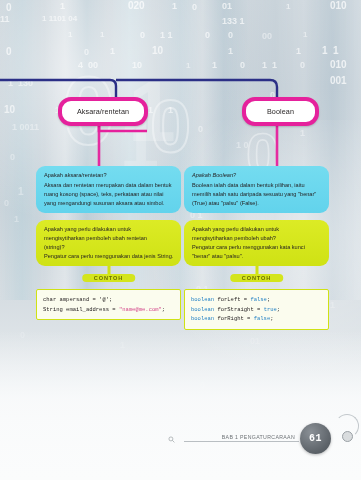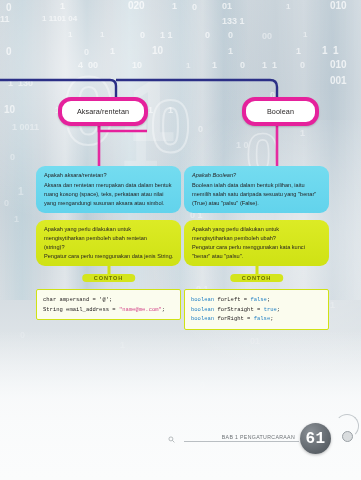--- a/index.html
+++ b/index.html
@@ -103,21 +103,21 @@
   .footer{position:absolute;left:0;right:0;bottom:0;height:60px;}
   .foot-line{position:absolute;right:62px;bottom:38px;width:115px;height:1px;
     background:#b9bec2;}
   .foot-text{position:absolute;right:66px;bottom:40px;font-size:5.2px;
     letter-spacing:0.35px;color:#6d7276;white-space:nowrap;}
   .foot-search{position:absolute;right:186px;bottom:37px;width:7px;height:7px;}
   .foot-circle{position:absolute;right:30px;bottom:26px;width:31px;height:31px;
     border-radius:50%;background:radial-gradient(circle at 35% 30%,#8a9096,#5c6268 70%,#4e5459);
     display:flex;align-items:center;justify-content:center;
     box-shadow:0 1px 3px rgba(0,0,0,0.25);}
-  .foot-pg{font-family:"Liberation Mono",monospace;font-size:16px;font-weight:700;
+  .foot-pg{font-family:"Liberation Mono",monospace;font-size:10px;font-weight:700;
     color:#ffffff;letter-spacing:0.5px;}
   .foot-dot{position:absolute;right:8px;bottom:38px;width:9px;height:9px;border-radius:50%;
     border:1.3px solid #9aa0a5;background:#d9dcde;}
   .foot-arc{position:absolute;right:2px;bottom:42px;width:22px;height:22px;
     border:1.2px solid #c3c8cc;border-radius:50%;border-left-color:transparent;
     border-bottom-color:transparent;}
 </style>
 </head>
 <body>
 

